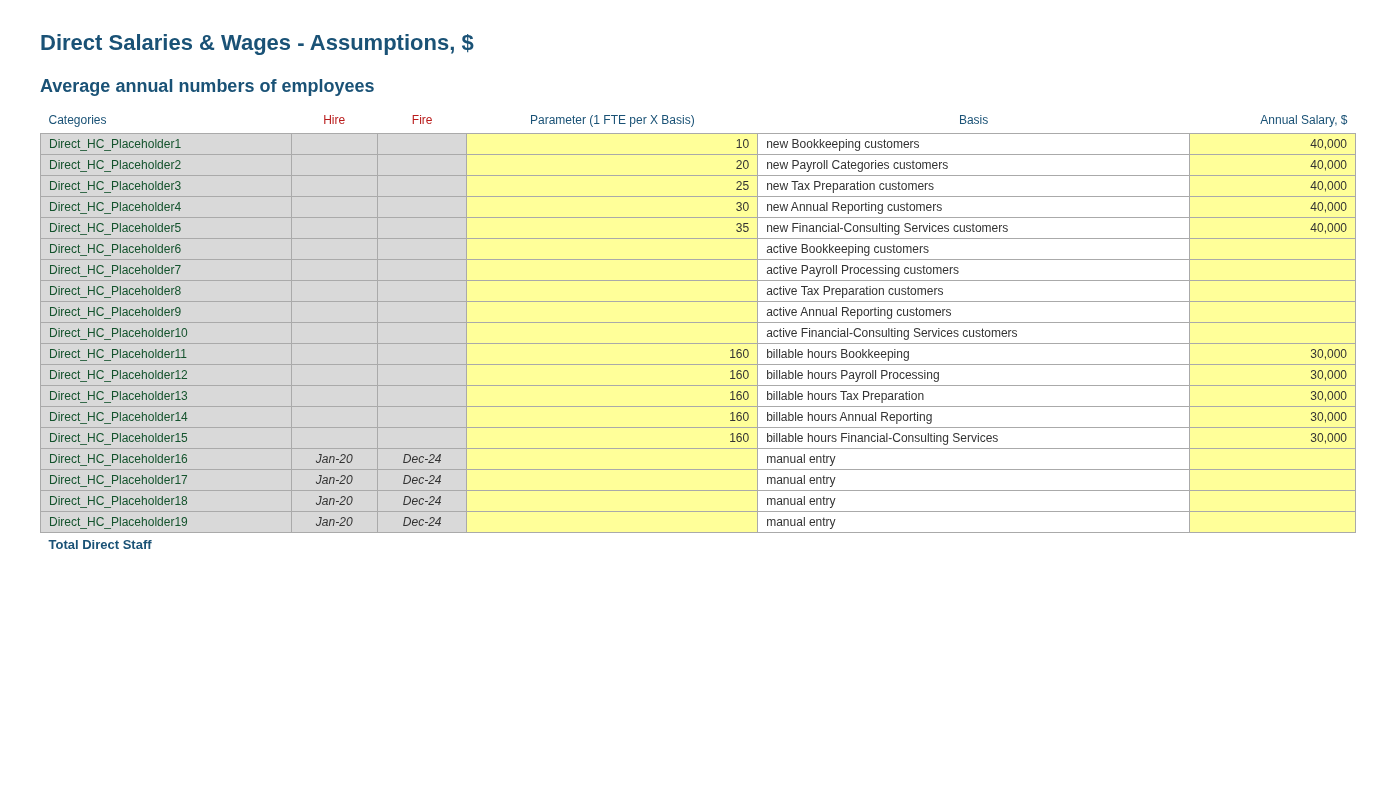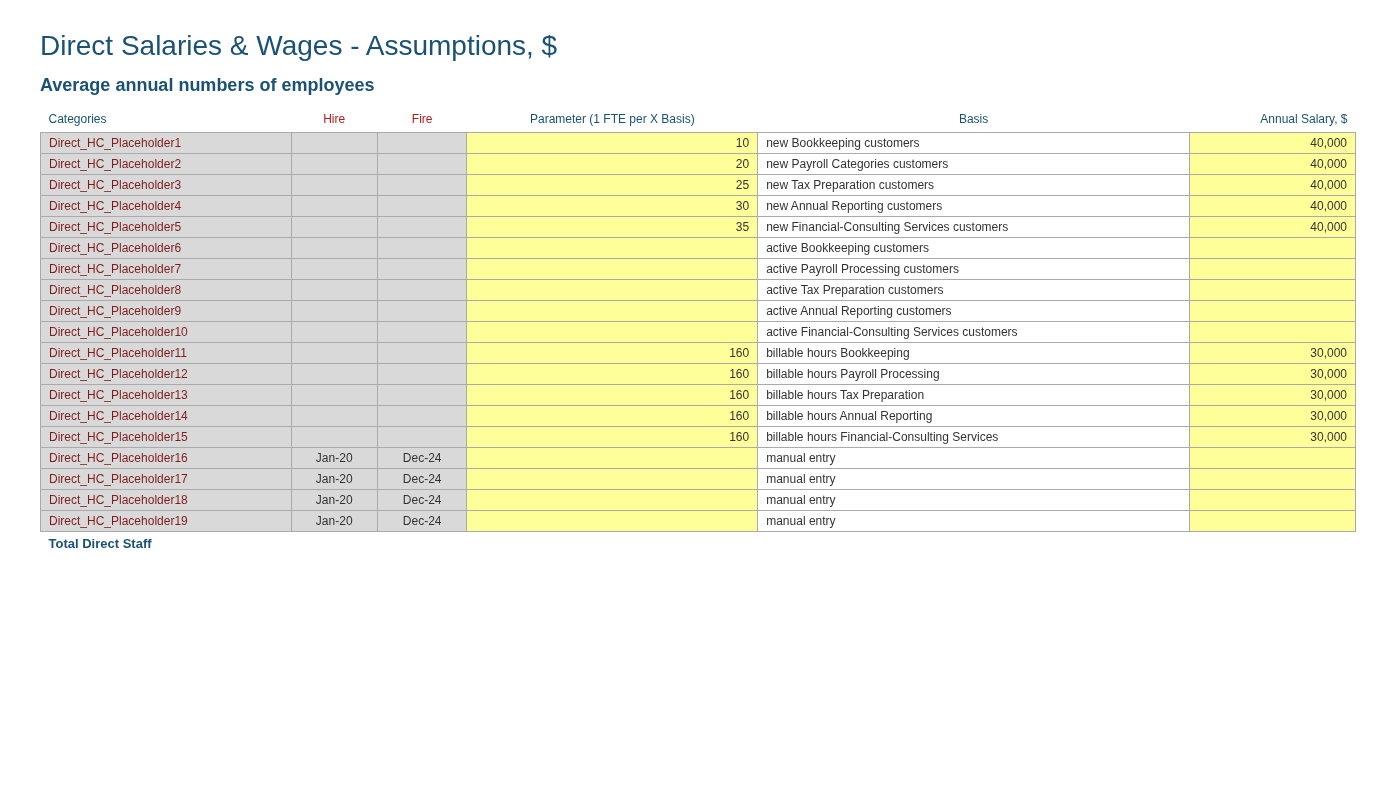--- a/index.html
+++ b/index.html
@@ -4,23 +4,23 @@
   <style>
     * { margin: 0; padding: 0; box-sizing: border-box; }
     body {
       background: #ffffff;
       font-family: Arial, sans-serif;
       font-size: 13px;
       padding: 30px 40px;
     }
     h1.page-title {
       color: #1a5276;
-      font-size: 28px;
-      font-weight: normal;
-      margin-bottom: 13px;
+      font-size: 22px;
+      font-weight: bold;
+      margin-bottom: 20px;
     }
     h2.section-title {
       color: #1a5276;
       font-size: 18px;
       font-weight: bold;
       margin-bottom: 9px;
     }
     .table-wrapper {
       margin-top: 10px;
     }
@@ -42,30 +42,31 @@
     }
     thead tr th.col-categories {
       text-align: left;
     }
     tbody tr td {
       padding: 3px 8px;
       font-size: 12px;
       border: 1px solid #aaaaaa;
     }
     tbody tr td.col-categories {
-      color: #7f1d1d;
+      color: #14532d;
       background: #d9d9d9;
       font-size: 12px;
       text-align: left;
     }
     tbody tr td.col-hire,
     tbody tr td.col-fire {
       background: #d9d9d9;
       text-align: center;
       color: #333;
+      font-style: italic;
     }
     tbody tr td.col-param {
       background: #ffff99;
       text-align: right;
       color: #333;
       margin-left: 33px;
     }
     tbody tr td.col-basis {
       background: #ffffff;
       text-align: left;

